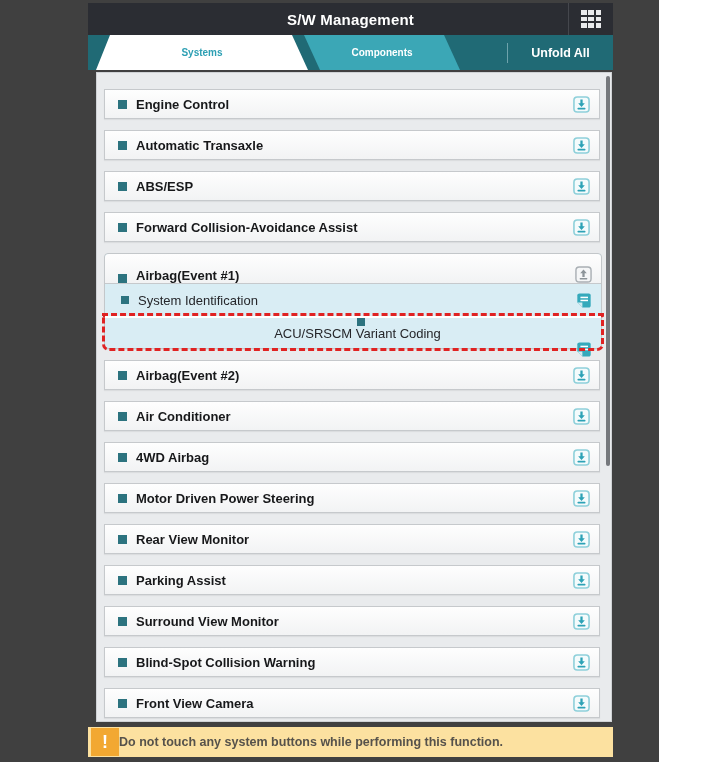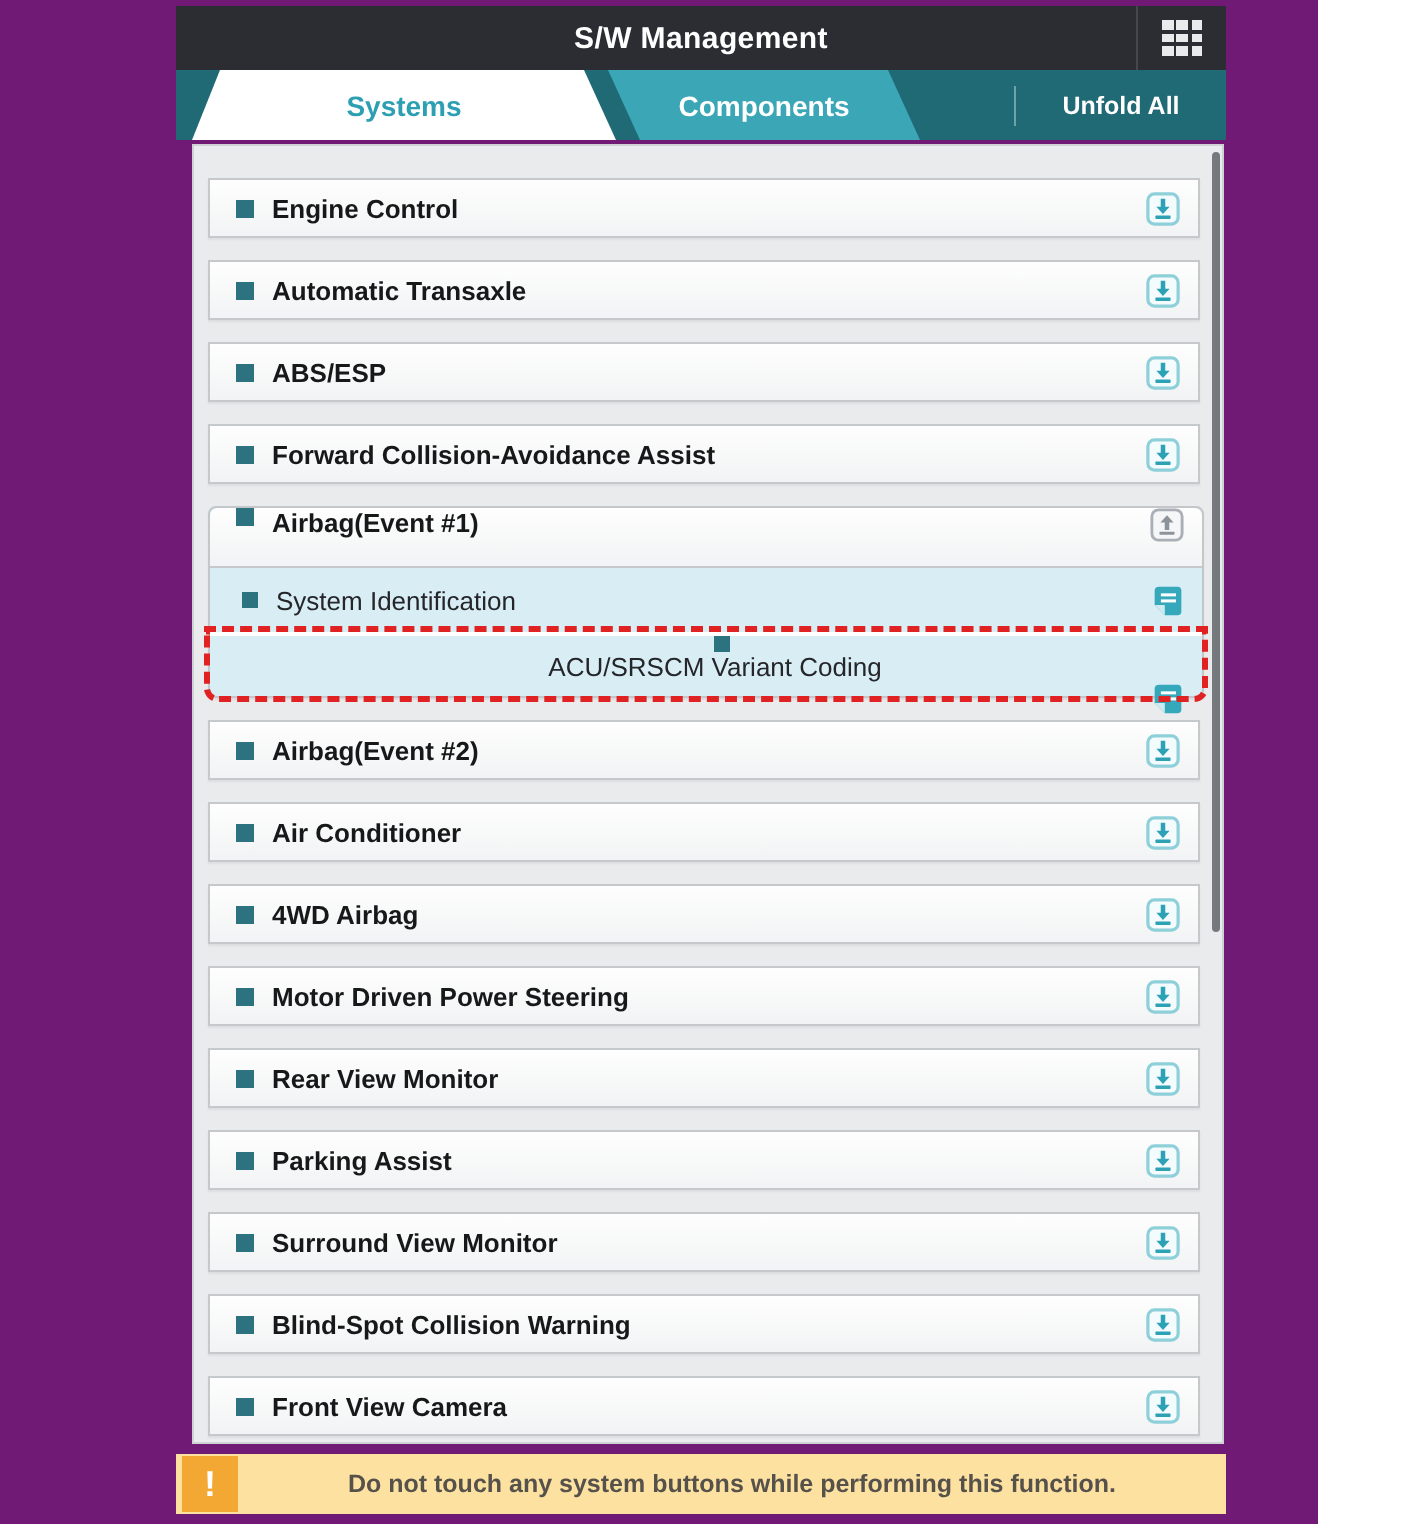--- a/index.html
+++ b/index.html
@@ -1,58 +1,58 @@
 <!DOCTYPE html>
 <html><head>
 <meta charset="utf-8">
 <style>
   html,body{margin:0;padding:0;background:#ffffff;font-family:"Liberation Sans",sans-serif;}
-  .page{position:relative;width:659px;height:762px;background:#701a75;overflow:hidden;}
+  .page{position:relative;width:659px;height:762px;background:#404040;overflow:hidden;}
   .app{position:absolute;left:88px;top:3px;width:525px;display:flex;flex-direction:column;}
 
   
   .header{height:32px;background:#2b2d33;display:flex;align-items:center;position:relative;}
   .header-title{flex:1;text-align:center;color:#ffffff;font-size:15px;font-weight:bold;letter-spacing:.2px;}
   .header-sep{position:absolute;right:44px;top:0;width:1px;height:32px;background:#45474d;}
   .grid-icon{position:absolute;right:12px;top:7px;display:grid;grid-template-columns:repeat(3,5.4px);grid-template-rows:repeat(3,4.8px);gap:1.8px;cursor:pointer;}
   .grid-icon span{background:#e9eaec;display:block;}
 
   
   .tabbar{height:35px;background:#206a75;position:relative;}
-  .tab{position:absolute;top:0;height:35px;display:flex;align-items:center;justify-content:center;font-weight:bold;font-size:14px;cursor:pointer;}
+  .tab{position:absolute;top:0;height:35px;display:flex;align-items:center;justify-content:center;font-weight:bold;font-size:10px;cursor:pointer;}
   .tab-systems{left:8px;width:212px;background:#ffffff;color:#2c9fb3;
     clip-path:polygon(14px 0,calc(100% - 16px) 0,100% 100%,0 100%);}
   .tab-components{left:216px;width:156px;background:#3ba7b6;color:#ffffff;
     clip-path:polygon(0 0,calc(100% - 16px) 0,100% 100%,16px 100%);}
   .unfold-all{position:absolute;right:0;top:0;height:35px;width:105px;display:flex;align-items:center;justify-content:center;color:#ffffff;font-size:12.5px;font-weight:bold;cursor:pointer;}
   .tab-sep{position:absolute;right:105px;top:8px;width:1px;height:20px;background:#6ea3ac;}
 
   
   .list-wrap{margin-top:2px;margin-left:8px;width:516px;height:650px;background:#e9ebed;border:1px solid #cfd2d5;box-sizing:border-box;position:relative;overflow:hidden;padding:16px 7px 0 7px;}
   .scroll-thumb{position:absolute;right:1px;top:3px;width:4px;height:390px;background:#75787c;border-radius:2px;}
 
   .card{height:30px;box-sizing:border-box;background:linear-gradient(#fefefe,#f2f3f4);border:1px solid #c6c9cc;border-radius:0;display:flex;align-items:center;margin-bottom:11px;box-shadow:0 1px 1px rgba(0,0,0,.06);cursor:pointer;width:496px;}
   .bullet{width:9px;height:9px;background:#2c737f;margin-left:13px;flex:0 0 auto;}
   .card .lbl{margin-left:9px;font-size:13px;font-weight:bold;color:#17181a;white-space:nowrap;}
   .action{margin-left:auto;margin-right:9px;display:flex;align-items:center;flex:0 0 auto;}
 
   .group{border:1px solid #c3c7ca;border-radius:4px;margin-bottom:11px;overflow:visible;background:#d9edf4;box-shadow:0 1px 1px rgba(0,0,0,.06);width:496px;}
-  .group .head{height:30px;box-sizing:border-box;background:linear-gradient(#fefefe,#f2f3f4);border-radius:4px 4px 0 0;display:flex;align-items:flex-start;border-bottom:1px solid #c6c9cc;cursor:pointer;}
+  .group .head{height:30px;box-sizing:border-box;background:linear-gradient(#fefefe,#f2f3f4);border-radius:4px 4px 0 0;display:flex;align-items:flex-end;border-bottom:1px solid #c6c9cc;cursor:pointer;}
   .group .head .lbl{margin-left:9px;font-size:13px;font-weight:bold;color:#17181a;}
   .sub{height:32px;box-sizing:border-box;background:#d9edf4;display:flex;align-items:center;cursor:pointer;position:relative;}
   .sub + .sub{border-top:2px solid #ffffff;}
   .sub:last-child{border-radius:0 0 4px 4px;flex-direction:column;}
   .sub .bullet{margin-left:16px;width:8px;height:8px;}
   .sub .lbl{margin-left:9px;font-size:13px;font-weight:normal;color:#25262a;white-space:nowrap;}
   .sub.hl{outline:3px dashed #e02222;outline-offset:0px;z-index:2;}
 
   
   .warning{margin-top:5px;height:30px;background:#fce1a0;display:flex;align-items:center;}
   .warn-icon{width:28px;height:28px;margin-left:3px;background:#f2a832;color:#ffffff;font-weight:bold;font-size:18px;display:flex;align-items:center;justify-content:center;flex:0 0 auto;}
-  .warn-text{flex:1;text-align:center;font-size:12.5px;font-weight:bold;color:#56524b;}
+  .warn-text{flex:1;text-align:left;font-size:12.5px;font-weight:bold;color:#56524b;}
 </style>
 </head>
 <body>
 
 <div class="page">
   <div class="app">
 
     <div class="header">
       <div class="header-title">S/W Management</div>
       <div class="header-sep"></div>

